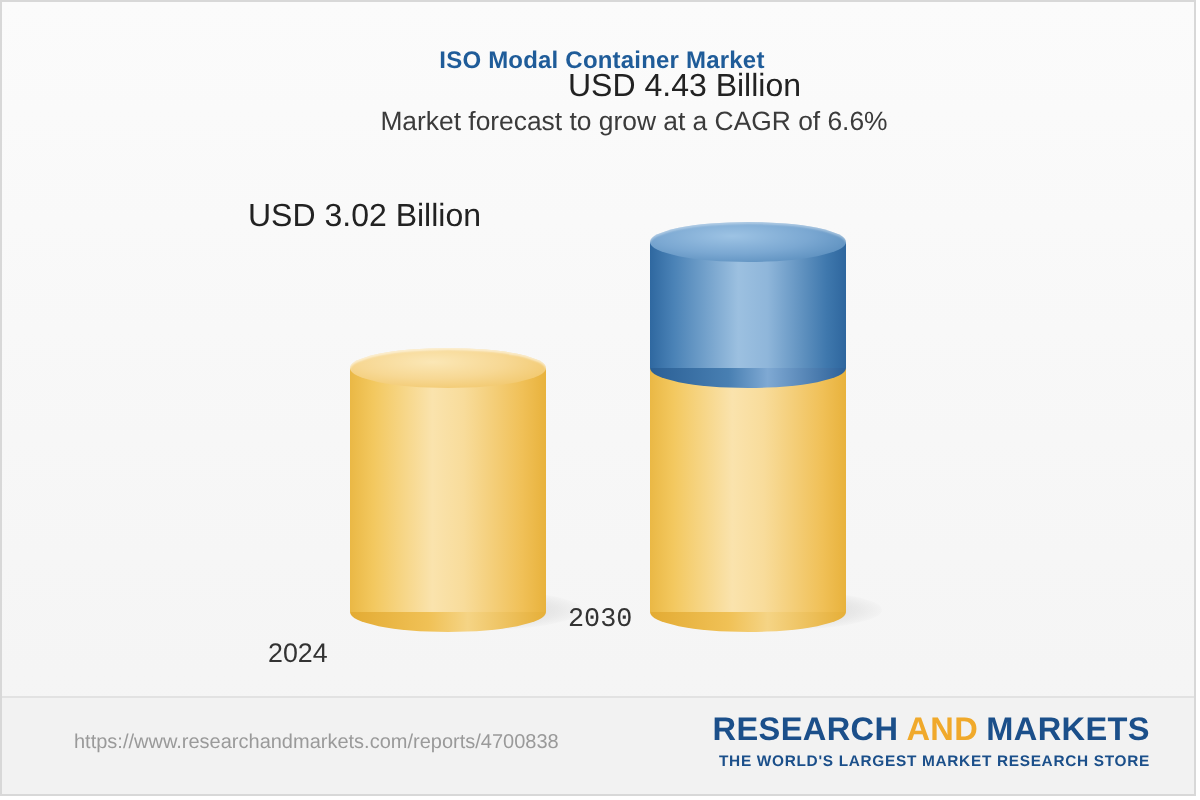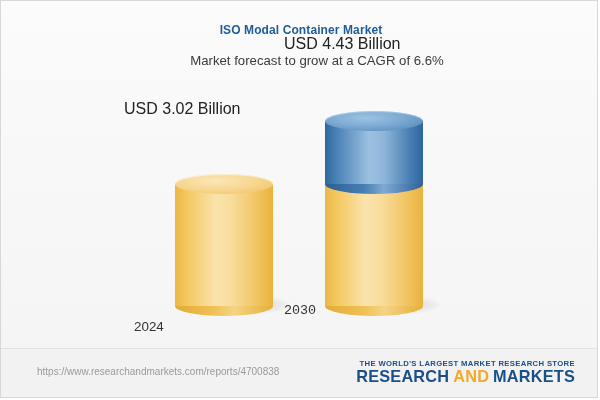--- a/index.html
+++ b/index.html
@@ -129,18 +129,18 @@
     </div>
 
     <div class="cat-label" style="left:223px;top:318px;">2024</div>
     <div class="cat-label" style="left:373px;top:302px;font-family:Liberation Mono, monospace;">2030</div>
   </div>
 
   <div id="footer">
     <div id="url">https://www.researchandmarkets.com/reports/4700838</div>
 
     <div id="logo">
+      <div id="logo-main"><span class="lg-navy">RESEARCH</span><span class="lg-gold" style="padding:0 4px;">AND</span><span class="lg-navy">MARKETS</span></div>
       <div id="logo-tag">THE WORLD'S LARGEST MARKET RESEARCH STORE</div>
-      <div id="logo-main"><span class="lg-navy">RESEARCH</span><span class="lg-gold" style="padding:0 4px;">AND</span><span class="lg-navy">MARKETS</span></div>
     </div>
   </div>
 
 </div>
 
 </body></html>

